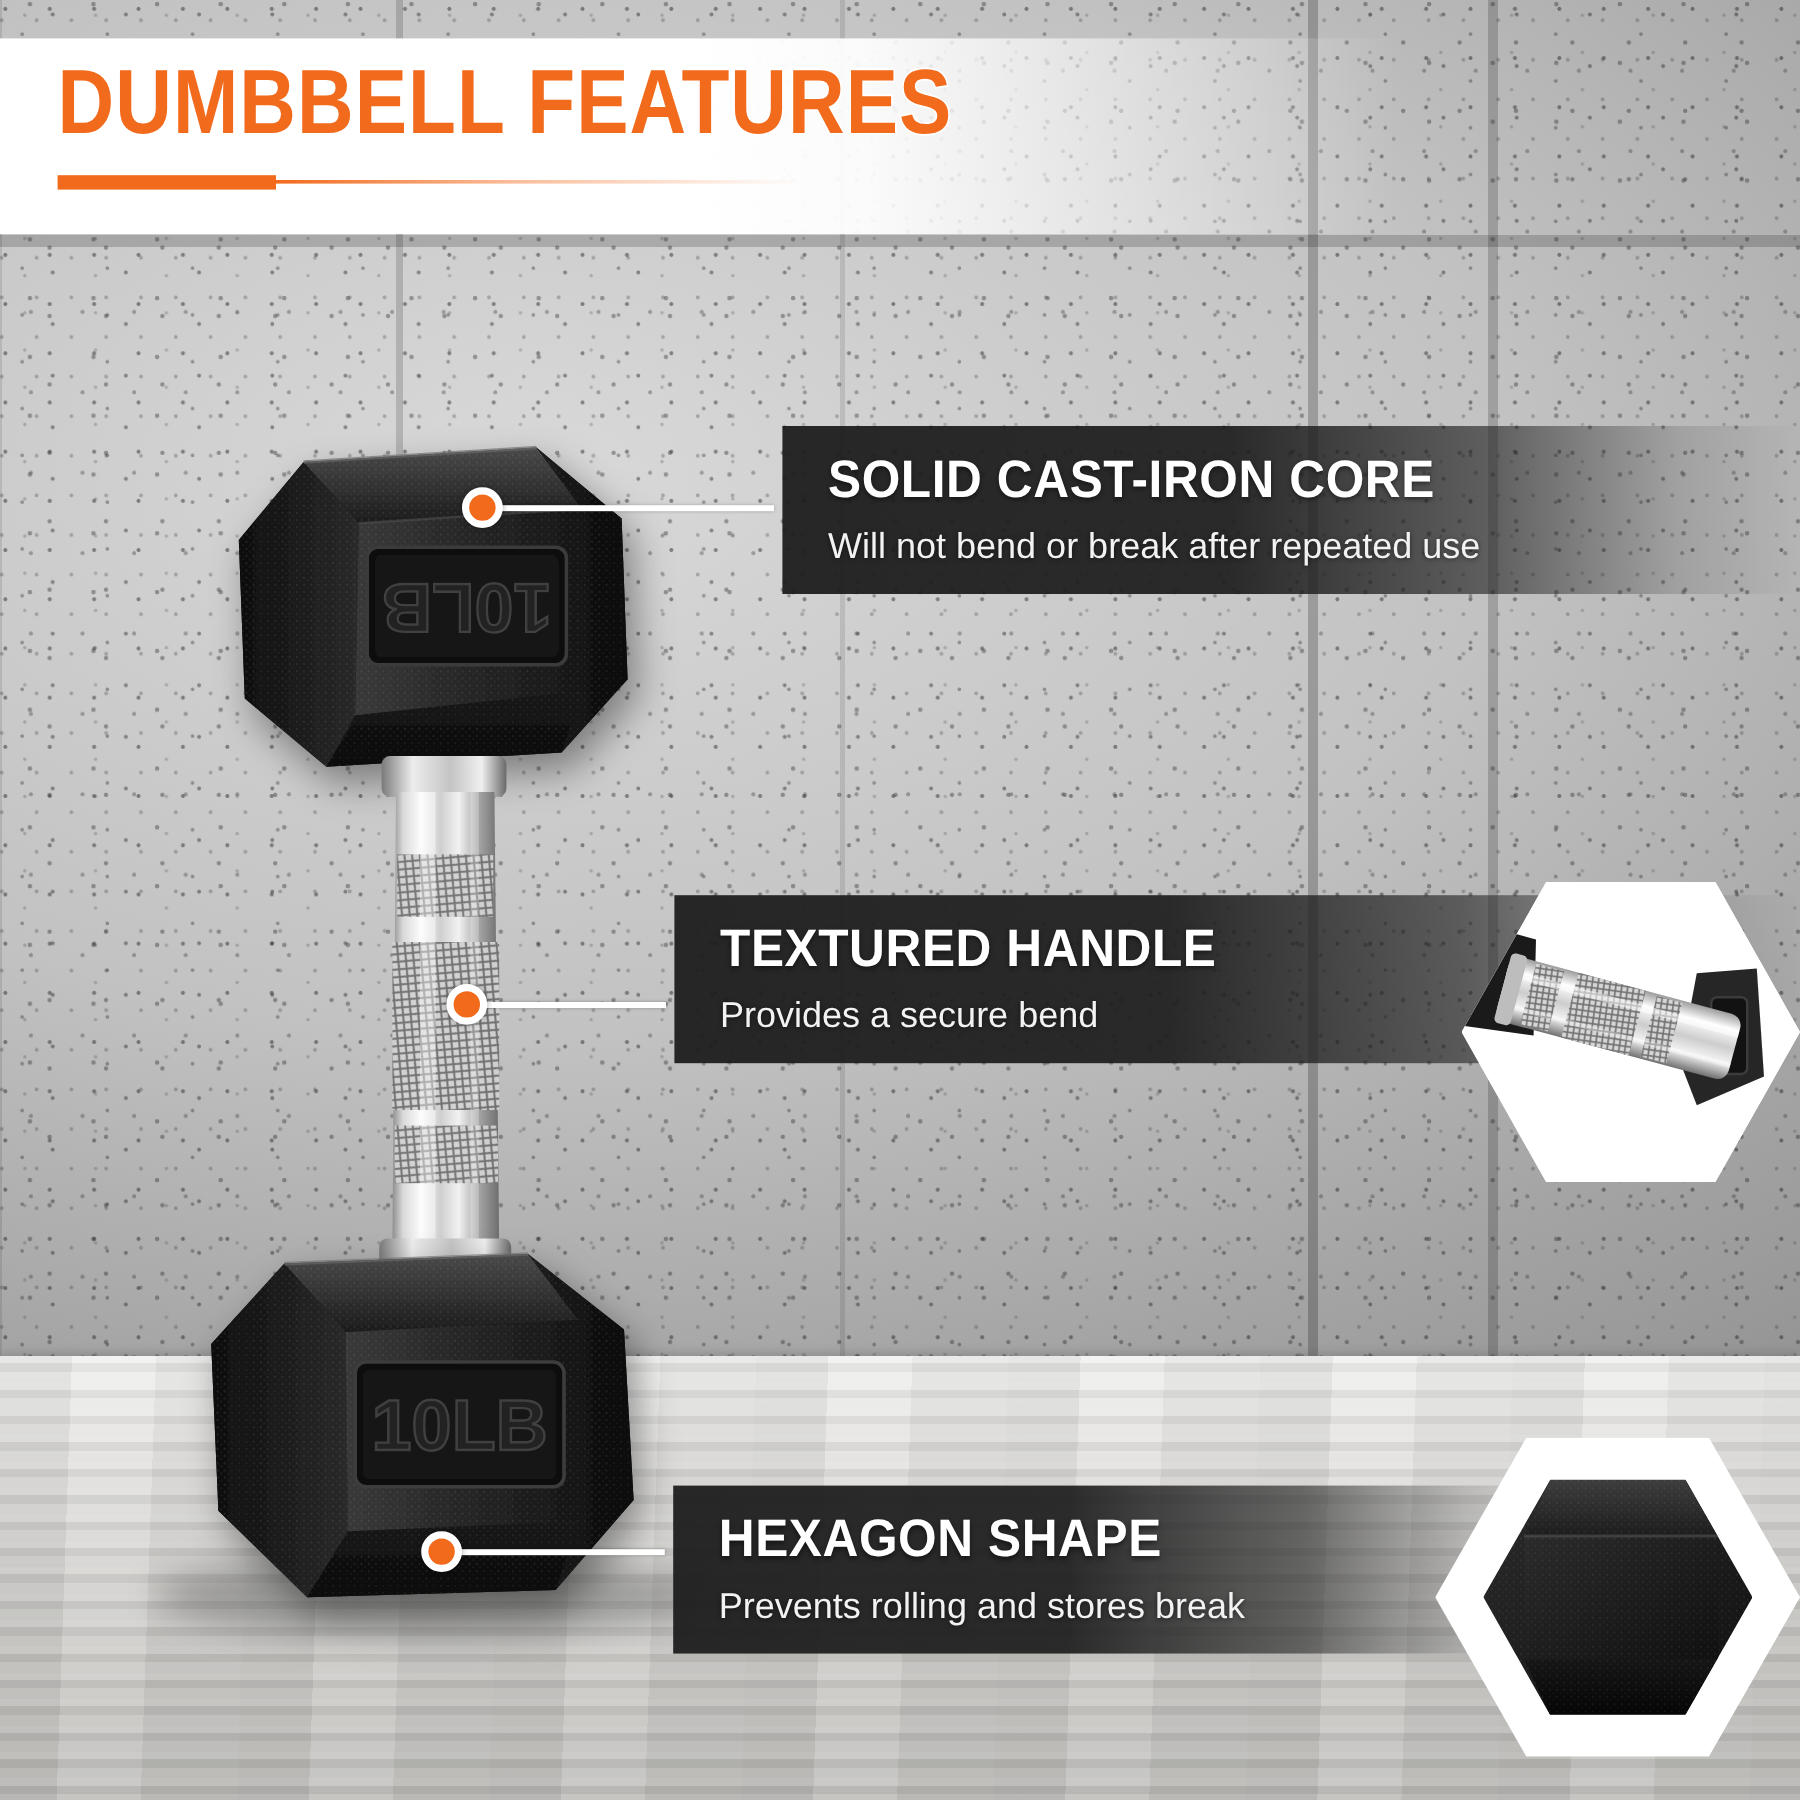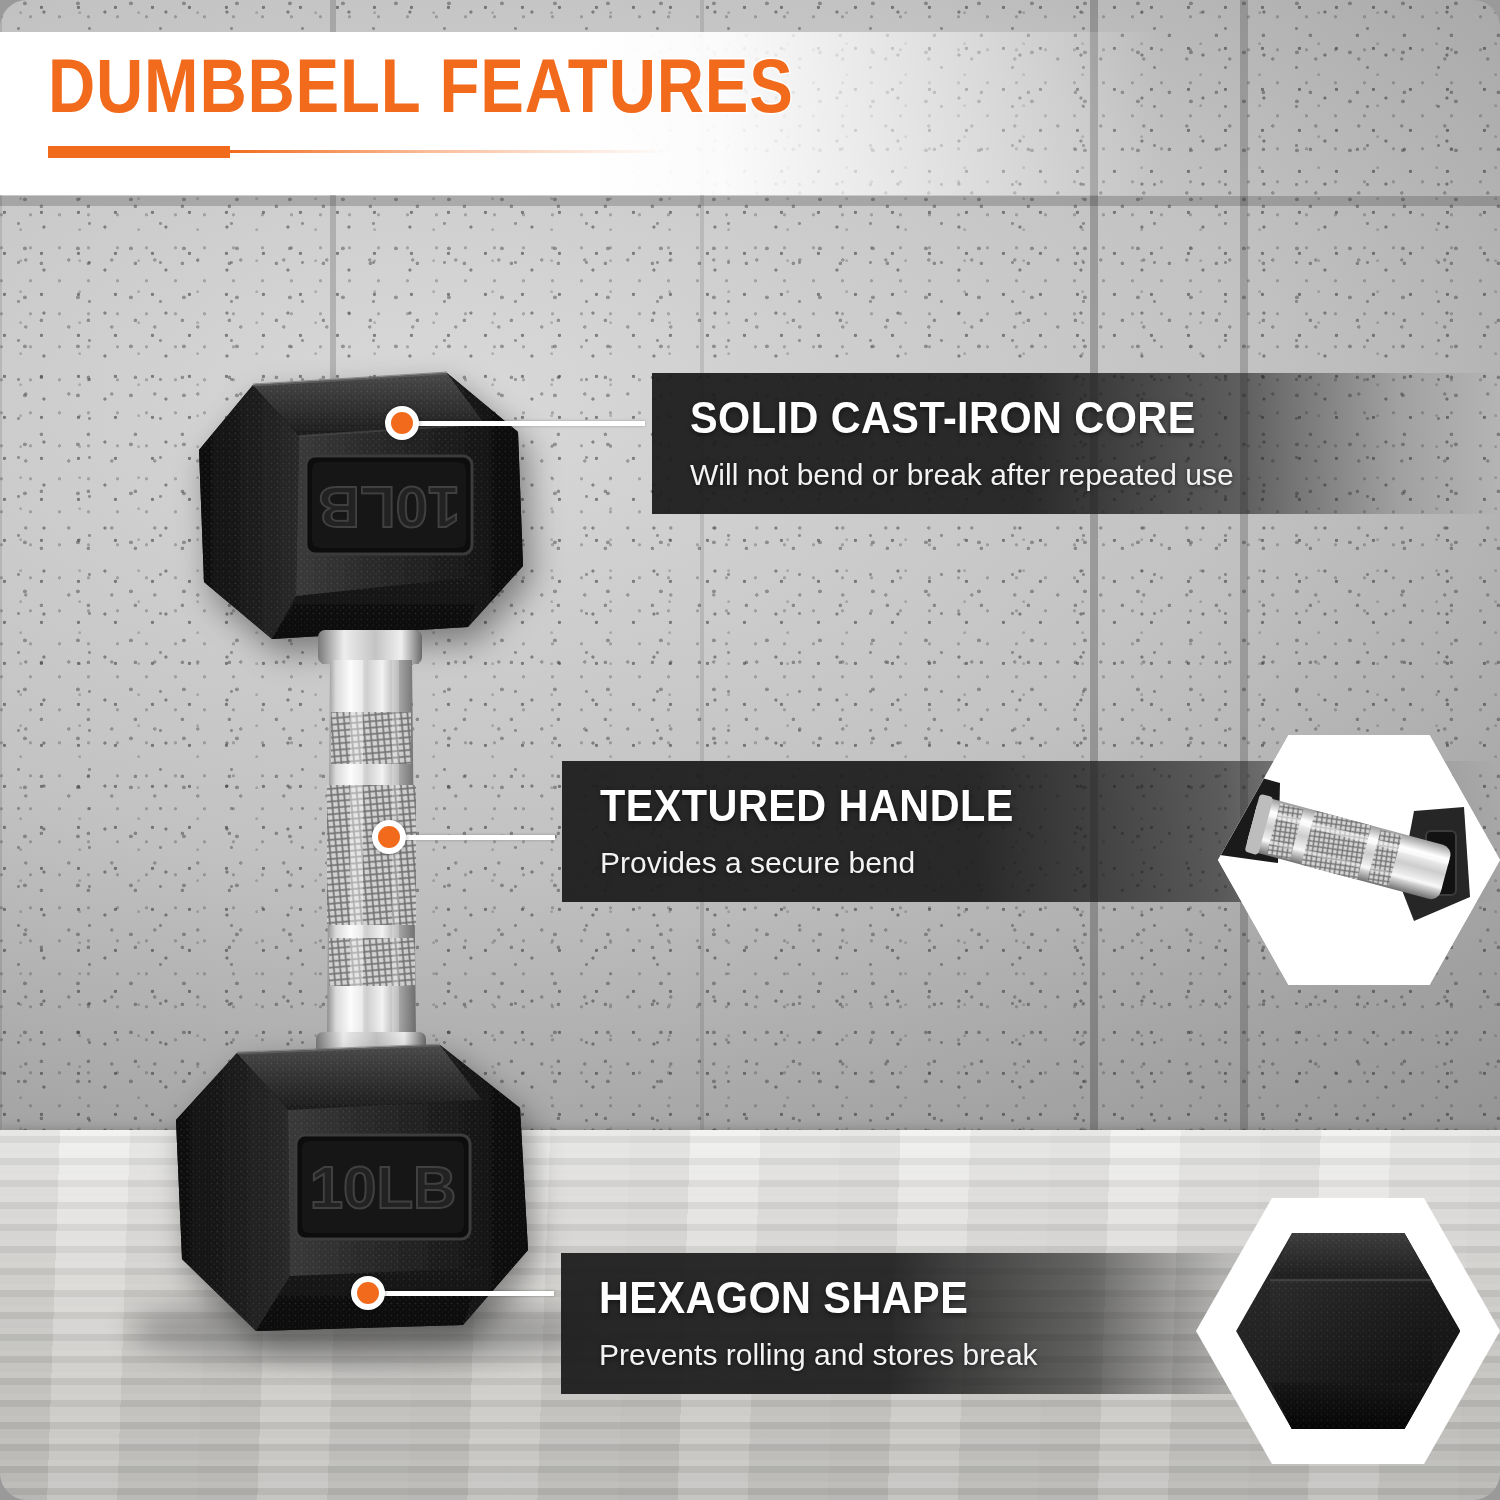--- a/index.html
+++ b/index.html
@@ -1,21 +1,21 @@
 <!DOCTYPE html>
 <html><head>
 <meta charset="utf-8">
 <style>
   html,body{margin:0;padding:0;}
   body{
     width:1500px;height:1500px;overflow:hidden;
     font-family:"Liberation Sans", sans-serif;
     background:#9a9a9a;
   }
-  #stage{position:relative;width:1500px;height:1500px;overflow:hidden;border-radius:27px;}
+  #stage{position:relative;width:1500px;height:1500px;overflow:hidden;}
 
   
   .bg{position:absolute;inset:0;}
   .wall{
     position:absolute;left:0;top:0;width:1500px;height:1140px;
     background:
       
       linear-gradient(90deg,
         rgba(0,0,0,.10) 0 2px, rgba(0,0,0,0) 2px 330px,
         rgba(0,0,0,.16) 330px 336px, rgba(0,0,0,0) 336px 700px,
@@ -73,21 +73,21 @@
   }
   .rule-wrap{position:absolute;left:48px;top:146px;width:620px;height:12px;}
   .rule-solid{position:absolute;left:0;top:0;width:182px;height:12px;background:#F26B1D;}
   .rule-fade{position:absolute;left:182px;top:4px;width:438px;height:3px;
     background:linear-gradient(90deg,#F26B1D 0%,rgba(242,107,29,.45) 45%,rgba(242,107,29,0) 100%);}
 
   
   .dumbbell{position:absolute;left:0;top:0;width:1500px;height:1500px;}
 
   
-  .callout{position:absolute;display:flex;align-items:flex-end;}
+  .callout{position:absolute;display:flex;align-items:center;}
   .callout .bar{width:9px;flex:0 0 9px;background:#F26B1D;}
   .callout .panel{
     flex:1;padding:22px 0 22px 38px;
     background:linear-gradient(90deg, rgba(28,28,28,.94) 0%, rgba(30,30,30,.93) 44%, rgba(35,35,35,.62) 70%, rgba(45,45,45,.18) 88%, rgba(60,60,60,0) 100%);
     display:flex;flex-direction:column;justify-content:center;
   }
   .co-title{
     color:#fff;font-weight:bold;font-size:44px;line-height:1.05;letter-spacing:.5px;
     transform:scaleX(.94);transform-origin:left center;white-space:nowrap;
     text-shadow:0 2px 5px rgba(0,0,0,.5);

